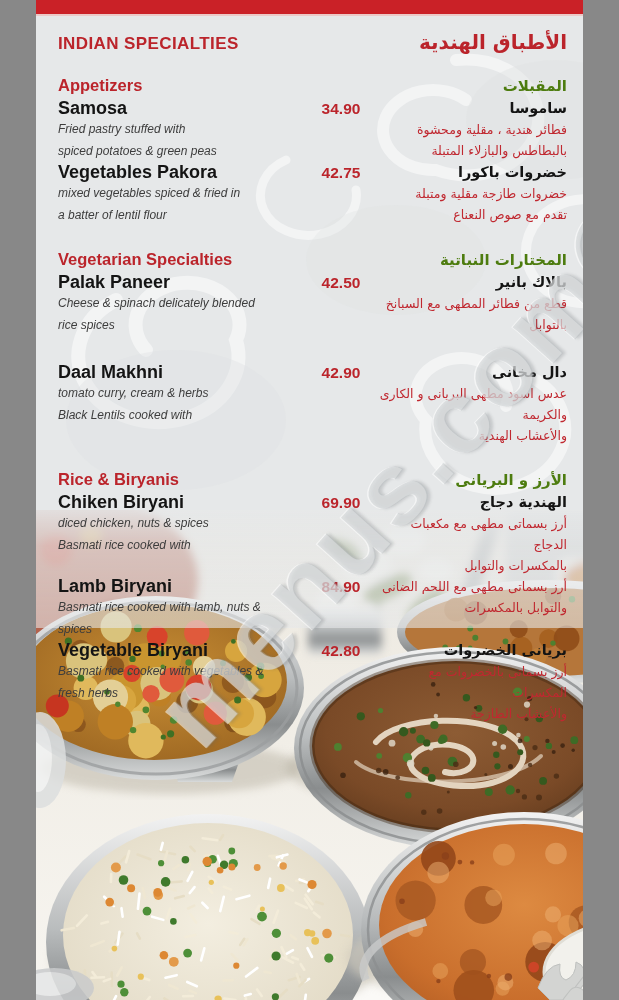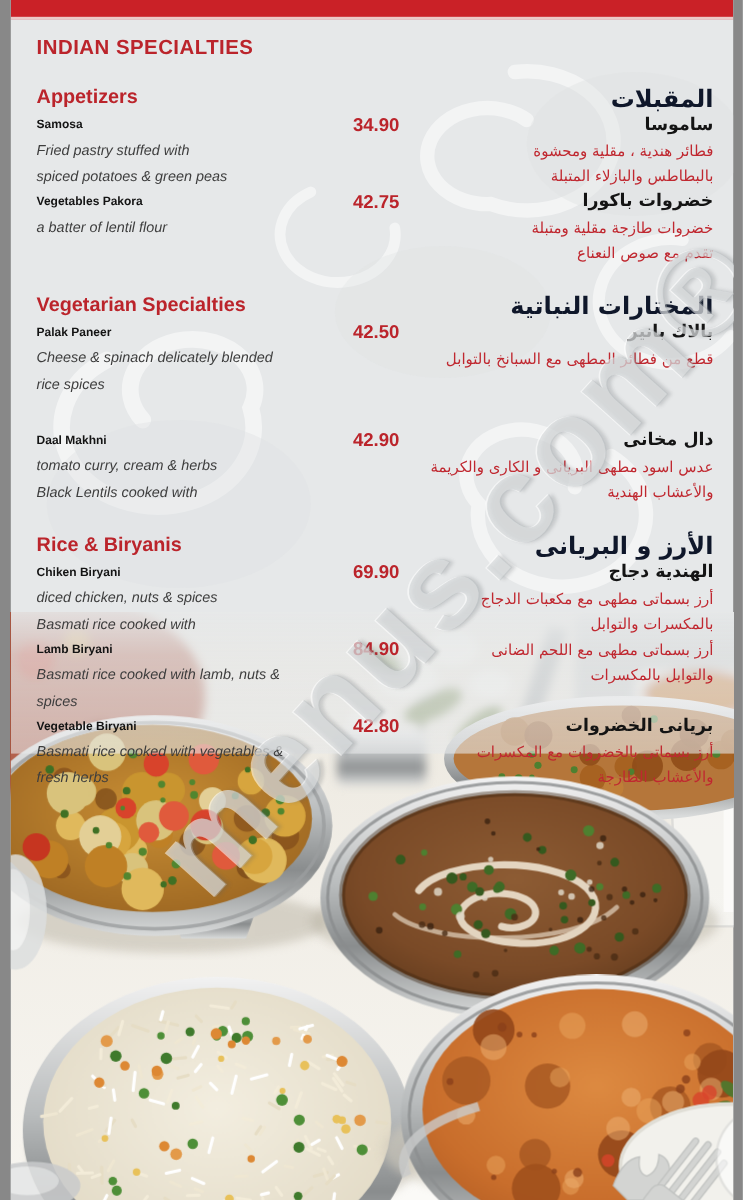--- a/index.html
+++ b/index.html
@@ -1,41 +1,41 @@
 <!DOCTYPE html>
 <html lang="en"><head>
 <meta charset="utf-8">
 <style>
   html,body{margin:0;padding:0;}
   body{background:#888;}
   .page{
-    position:relative;width:602px;height:1000px;margin:0 auto;
+    position:relative;width:547px;height:1000px;margin:0 auto;
     background:#e6e8e9;overflow:hidden;
     font-family:"Liberation Sans","DejaVu Sans",sans-serif;
     color:#1d1d1d;
   }
   
   .topbar{position:absolute;top:0;left:0;width:100%;height:14px;background:#ca2127;
           border-bottom:2px solid #ecc9c7;z-index:3;}
   
   .swirls{position:absolute;top:0;left:0;z-index:0;}
   
   .content{position:relative;z-index:3;padding:30px 16px 0 22px;}
   .title-row{display:flex;justify-content:space-between;align-items:baseline;margin-bottom:20px;}
   .title-en{font-size:17px;font-weight:bold;color:#bb242b;letter-spacing:.4px;}
   .title-ar{font-size:20px;font-weight:bold;color:#bb242b;direction:rtl;
             font-family:"DejaVu Sans",sans-serif;}
   .section{margin-bottom:22px;}
   .row{display:grid;grid-template-columns:248px 70px 1fr;align-items:start;}
   .h-en{font-size:16.5px;font-weight:bold;color:#bb242b;line-height:22px;}
-  .h-ar{font-size:20px;font-weight:bold;color:#0f172a;direction:rtl;
+  .h-ar{font-size:15px;font-weight:bold;color:#4d7c0f;direction:rtl;
         line-height:24px;font-family:"DejaVu Sans",sans-serif;}
   .item{margin:0;}
   .item.gap{margin-top:26px;}
-  .name-en{font-size:10px;font-weight:bold;color:#141414;line-height:21px;}
+  .name-en{font-size:18px;font-weight:bold;color:#141414;line-height:21px;}
   .desc-en{font-size:12px;font-style:italic;color:#3d3d3d;line-height:21.5px;}
   .price{font-size:15.5px;font-weight:bold;color:#bb242b;text-align:center;line-height:21px;
          padding-right:0;}
   .col-ar{direction:rtl;text-align:right;font-family:"DejaVu Sans",sans-serif;}
   .name-ar{font-size:14.5px;font-weight:bold;color:#141414;line-height:21px;}
   .desc-ar{font-size:12.5px;color:#c02830;line-height:21px;}
   
   .photo{position:absolute;left:0;top:510px;z-index:1;}
   .fade{position:absolute;left:0;top:510px;width:619px;height:118px;z-index:2;
         background:linear-gradient(to bottom,rgba(230,232,233,.93) 0%,
@@ -568,20 +568,21 @@
     <path d="M330,470 a160,60 0 0 1 60,-58" fill="none" stroke="#c9cbcb" stroke-width="8" opacity=".8"></path>
   </svg>
 
   <div class="fade"></div>
 
   <div class="topbar"></div>
 
   <div class="content">
     <div class="title-row">
       <span class="title-en">INDIAN SPECIALTIES</span>
+      <span class="title-ar" dir="rtl">الأطباق الهندية</span>
     </div>
     <div>
         <div class="section">
           <div class="row">
             <div class="h-en">Appetizers</div>
             <div></div>
             <div class="h-ar" dir="rtl">المقبلات</div>
           </div>
           <div class="row item">
             <div>
@@ -592,20 +593,21 @@
             <div class="price">34.90</div>
             <div class="col-ar" dir="rtl">
               <div class="name-ar">ساموسا</div>
               <div class="desc-ar">فطائر هندية ، مقلية ومحشوة</div>
               <div class="desc-ar">بالبطاطس والبازلاء المتبلة</div>
             </div>
           </div>
           <div class="row item">
             <div>
               <div class="name-en">Vegetables Pakora</div>
+              <div class="desc-en">mixed vegetables spiced &amp; fried in</div>
               <div class="desc-en">a batter of lentil flour</div>
             </div>
             <div class="price">42.75</div>
             <div class="col-ar" dir="rtl">
               <div class="name-ar">خضروات باكورا</div>
               <div class="desc-ar">خضروات طازجة مقلية ومتبلة</div>
               <div class="desc-ar">تقدم مع صوص النعناع</div>
             </div>
           </div>
         </div>

